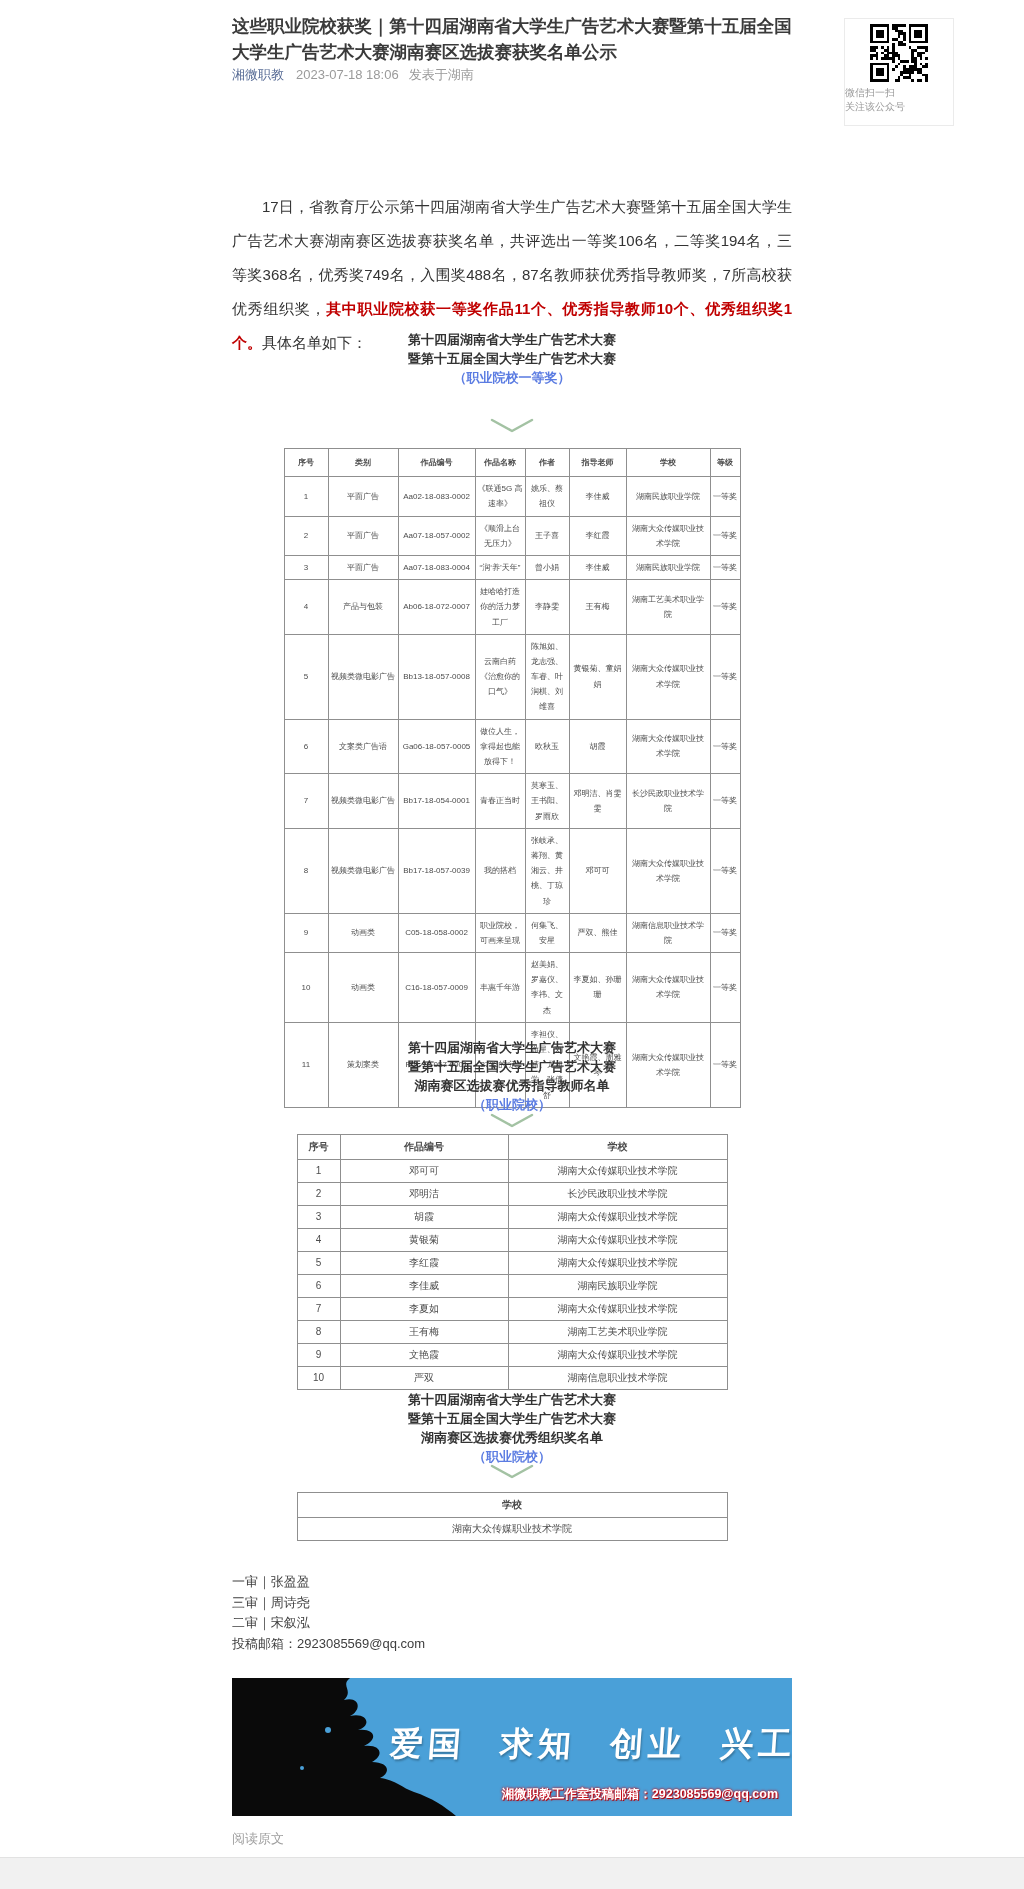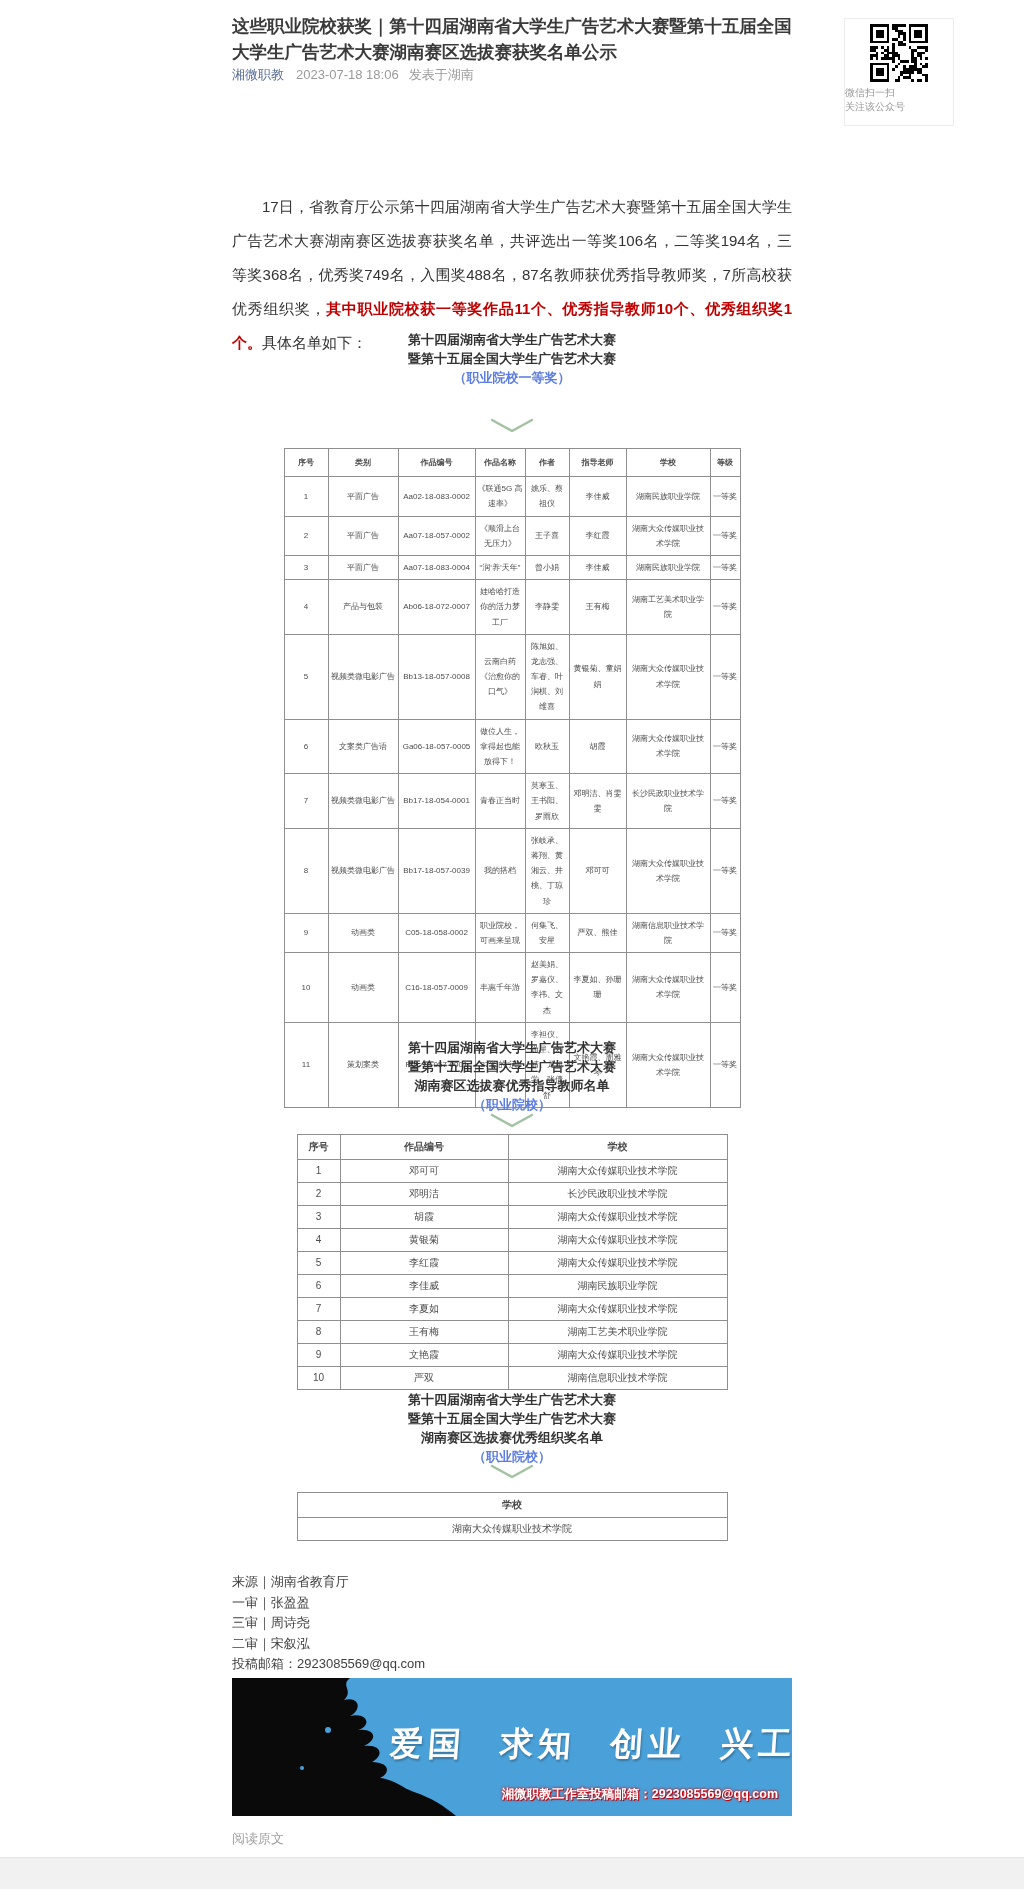--- a/index.html
+++ b/index.html
@@ -336,21 +336,20 @@
         <tbody>
           <tr>
             <td>湖南大众传媒职业技术学院</td>
           </tr>
         </tbody>
       </table>
   </div>
 
 
   <div class="credits">
-    <div>来源｜湖南省教育厅</div>
     <div>一审｜张盈盈</div>
     <div>三审｜周诗尧</div>
     <div>二审｜宋叙泓</div>
     <div>投稿邮箱：2923085569@qq.com</div>
   </div>
 
   <div class="banner">
     <svg class="silhouette" width="280" height="138" viewBox="0 0 280 138">
       <path fill="#0a0a0a" d="M0 0 L118 0 C108 8 122 12 112 22 C128 18 130 32 118 38 C136 34 140 48 126 52 C144 50 146 62 132 68 C150 66 152 78 140 84 C156 84 160 94 148 100 C164 102 170 110 182 114 C200 120 212 128 224 138 L0 138 Z"></path>
       <circle cx="96" cy="52" r="3" fill="#4aa0d8"></circle>

